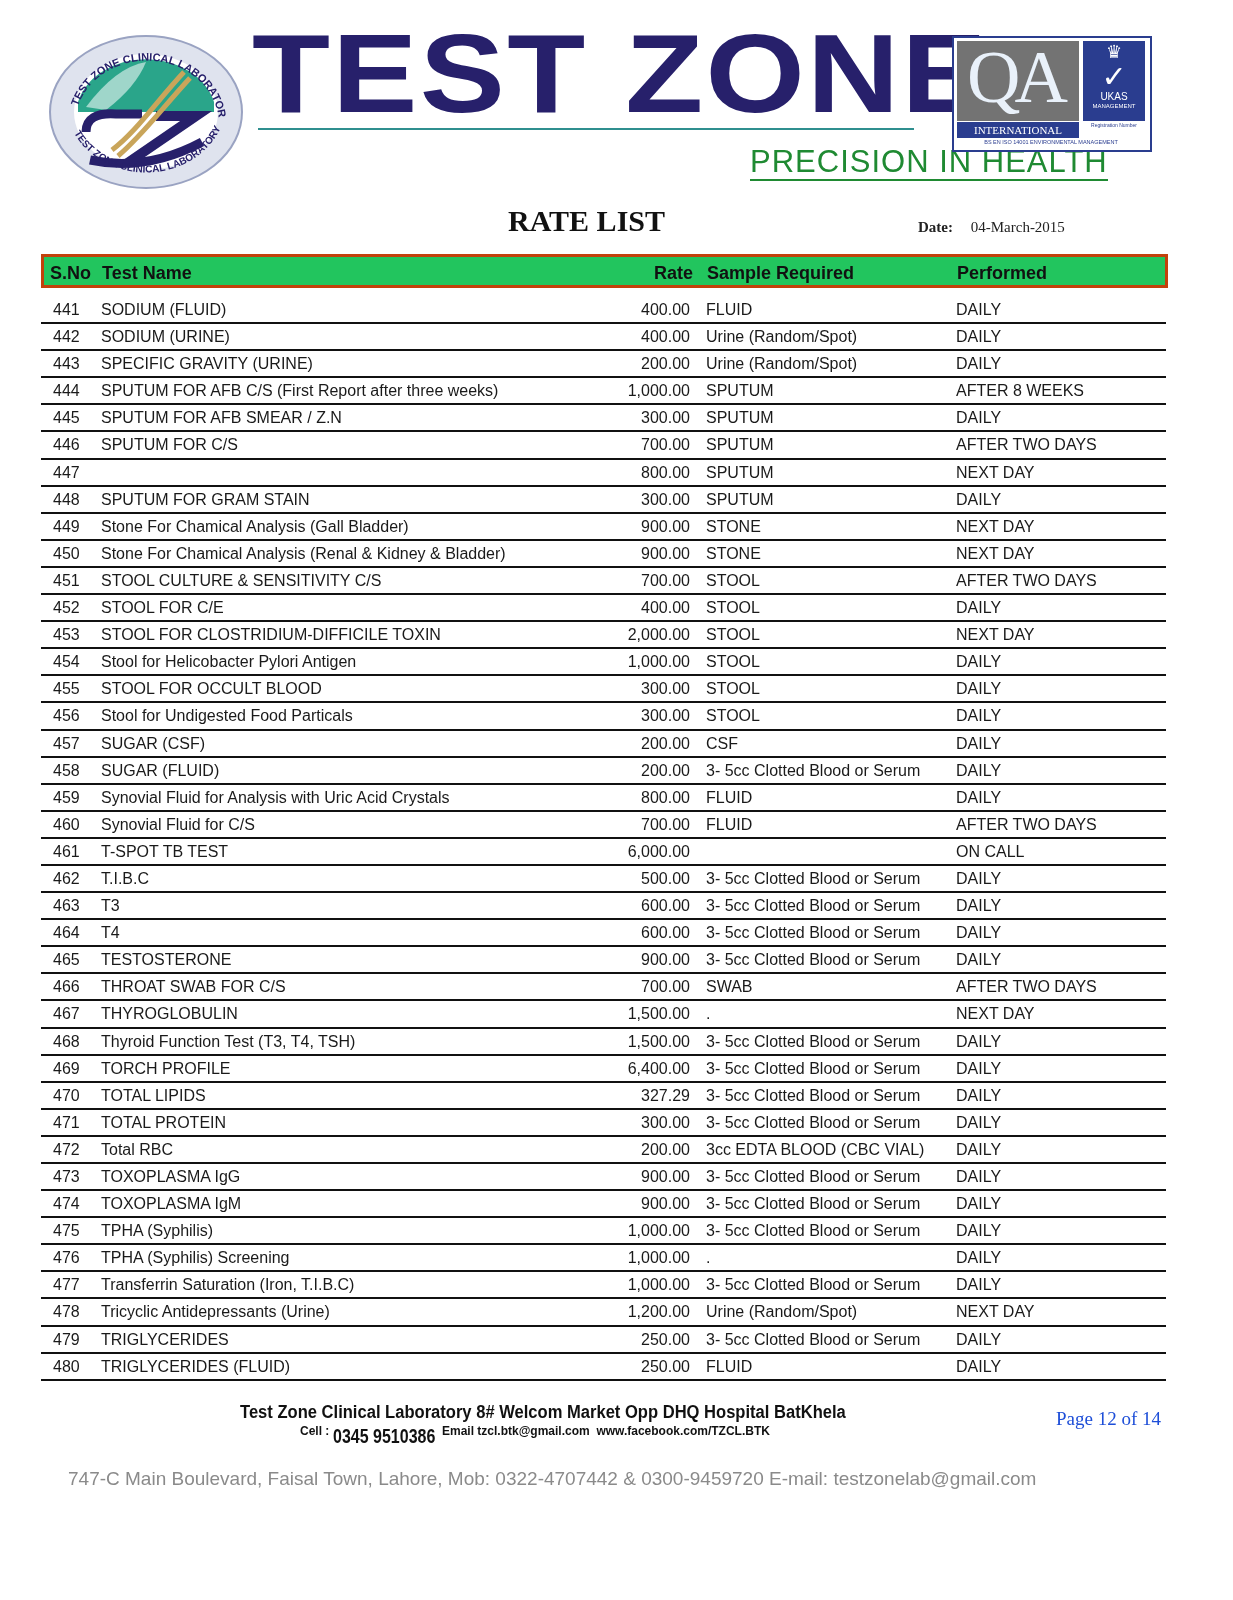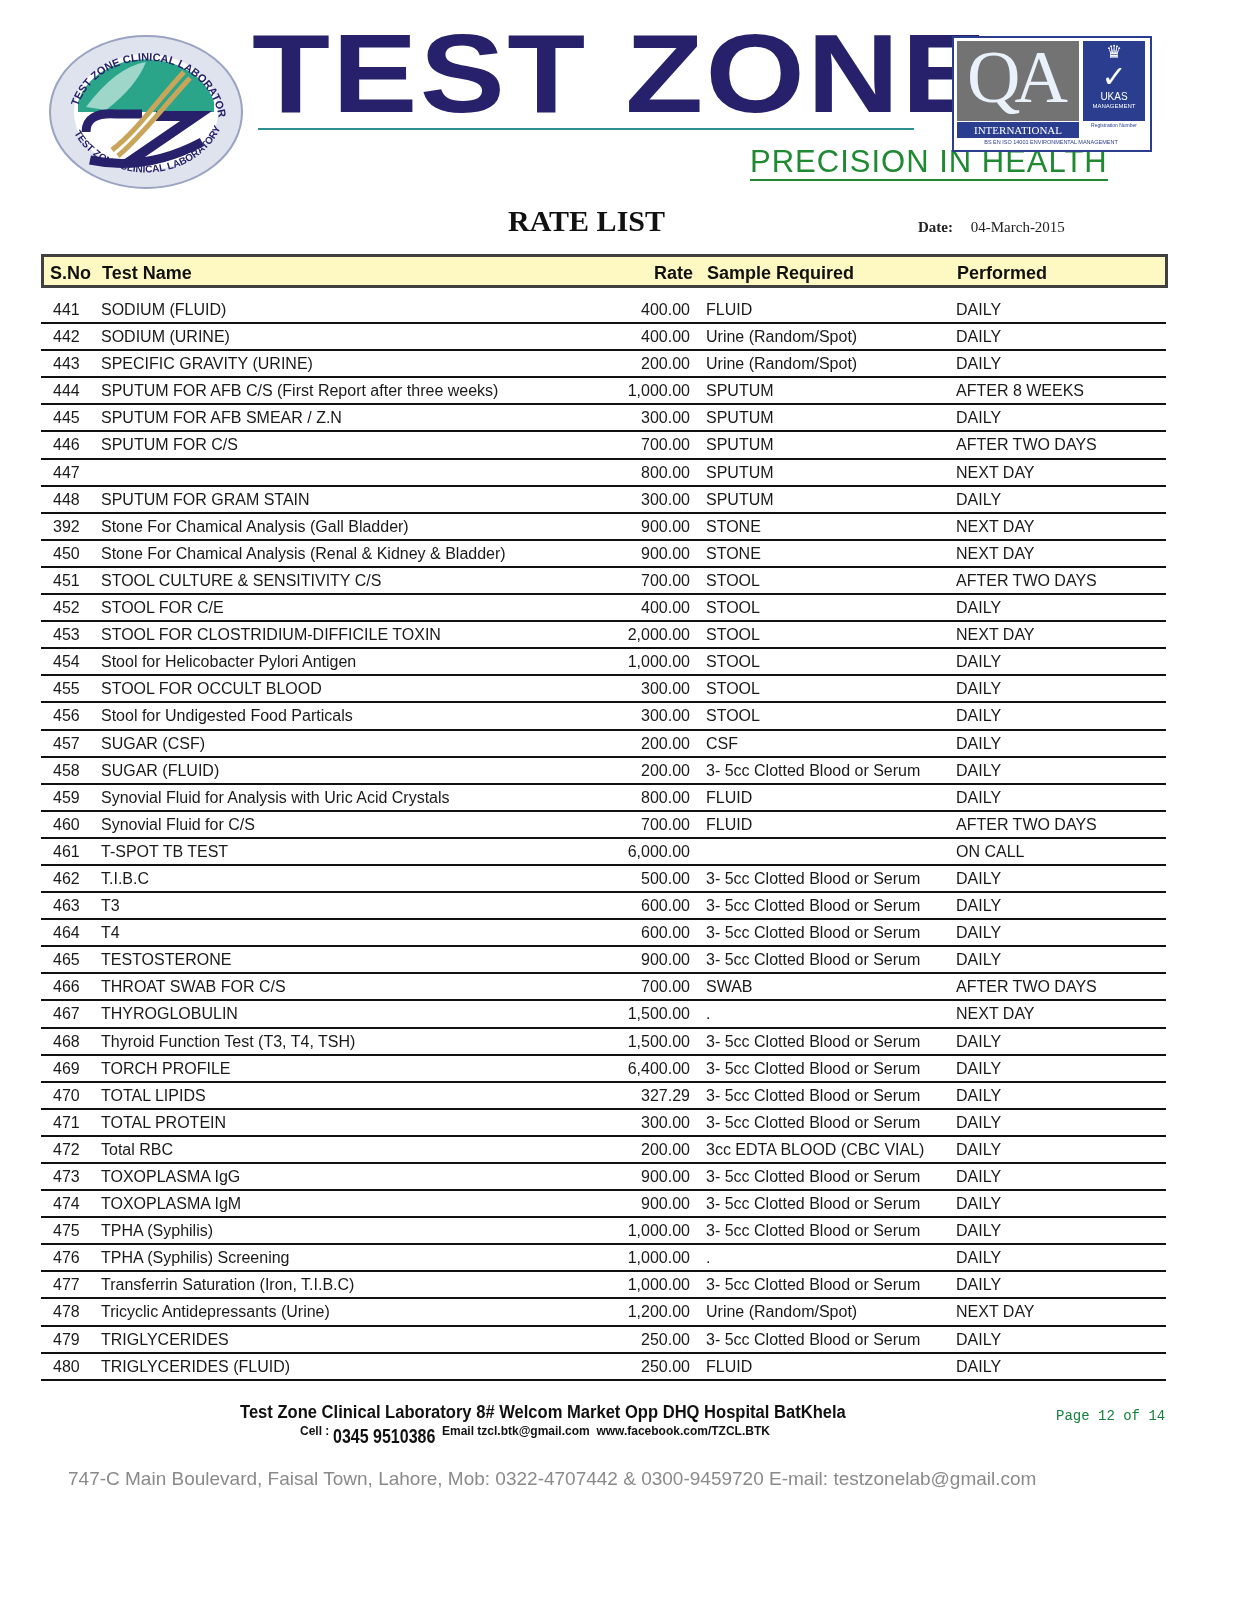--- a/index.html
+++ b/index.html
@@ -23,36 +23,36 @@
   .qa-right .mgmt { font-size: 6px; display: block; }
   .qa-reg { position: absolute; left: 129px; top: 84px; width: 62px; font-size: 5px; color: #2a3d8f; text-align: center; line-height: 7px; }
   .qa-footline { position: absolute; left: 3px; top: 101px; width: 188px; font-size: 5.5px; color: #2a3d8f; text-align: center; white-space: nowrap; overflow: hidden; }
 
   
   .doc-title { position: absolute; left: 508px; top: 204px; font-family: "Liberation Serif", serif; font-weight: bold; font-size: 30px; color: #111; text-align: center; }
   .date-block { position: absolute; left: 918px; top: 219px; font-family: "Liberation Serif", serif; font-size: 15px; color: #222; white-space: nowrap; }
   .date-block .date-label { font-weight: bold; margin-right: 14px; }
 
   
-  .table-header { position: absolute; left: 41px; top: 254px; width: 1127px; height: 34px; background: #fef9c3; border: 3px solid #404040; box-sizing: border-box; }
+  .table-header { position: absolute; left: 41px; top: 254px; width: 1127px; height: 34px; background: #22c55e; border: 3px solid #c2410c; box-sizing: border-box; }
   .th { position: absolute; top: 6px; font-size: 18px; font-weight: bold; color: #111; white-space: nowrap; }
   .rows { position: absolute; left: 41px; top: 297px; width: 1125px; }
   .row { position: relative; height: 27.1px; border-bottom: 2.5px solid #111; box-sizing: border-box; font-size: 16px; color: #1a1a1a; }
   .row span { position: absolute; top: 4px; white-space: nowrap; }
   .c-sno { left: 12px; }
   .c-name { left: 60px; text-align: center; }
   .c-rate { right: 476px; text-align: right; }
   .c-sample { left: 665px; }
   .c-perf { left: 915px; }
 
   
   .footer-main { position: absolute; left: 240px; top: 1402px; font-family: "Liberation Sans", sans-serif; font-weight: bold; font-size: 18px; color: #111; white-space: nowrap; transform: scaleX(0.92); transform-origin: left top; }
   .footer-contact { position: absolute; left: 300px; top: 1424px; font-weight: bold; font-size: 12px; color: #111; white-space: nowrap; }
   .footer-contact .cell-num { font-size: 20px; display: inline-block; transform: scaleX(0.8); transform-origin: left center; margin-right: -22px; vertical-align: -8px; }
-  .page-number { position: absolute; left: 1056px; top: 1408px; font-family: Liberation Mono, monospace; font-size: 14px; color: #15803d; }
+  .page-number { position: absolute; left: 1056px; top: 1408px; font-family: Liberation Serif, serif; font-size: 19px; color: #1d4ed8; }
   .footer-address { position: absolute; left: 68px; top: 1468px; font-size: 19px; color: #8a8a8a; white-space: nowrap; }
 </style>
 </head>
 <body>
 
 <div class="letterhead">
   <svg class="logo-seal" viewBox="0 0 200 158">
     <defs>
       <path id="sealTop" d="M 30 82 A 72 64 0 0 1 172 82"></path>
       <path id="sealBot" d="M 22 86 A 80 70 0 0 0 178 86"></path>
@@ -154,21 +154,21 @@
       <span class="c-perf">NEXT DAY</span>
     </div>
   <div class="row">
       <span class="c-sno">448</span>
       <span class="c-name">SPUTUM FOR GRAM STAIN</span>
       <span class="c-rate">300.00</span>
       <span class="c-sample">SPUTUM</span>
       <span class="c-perf">DAILY</span>
     </div>
   <div class="row">
-      <span class="c-sno">392</span>
+      <span class="c-sno">449</span>
       <span class="c-name">Stone For Chamical Analysis (Gall Bladder)</span>
       <span class="c-rate">900.00</span>
       <span class="c-sample">STONE</span>
       <span class="c-perf">NEXT DAY</span>
     </div>
   <div class="row">
       <span class="c-sno">450</span>
       <span class="c-name">Stone For Chamical Analysis (Renal &amp; Kidney &amp; Bladder)</span>
       <span class="c-rate">900.00</span>
       <span class="c-sample">STONE</span>

